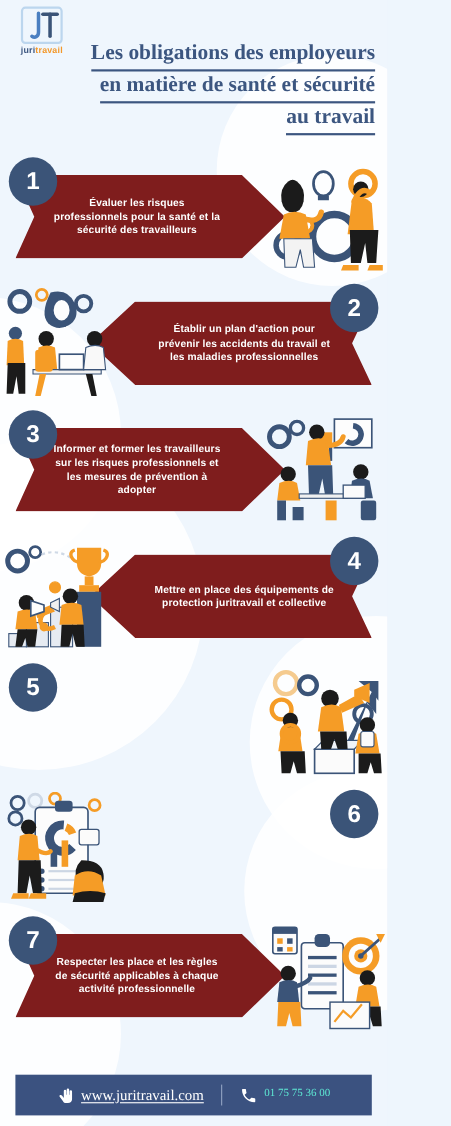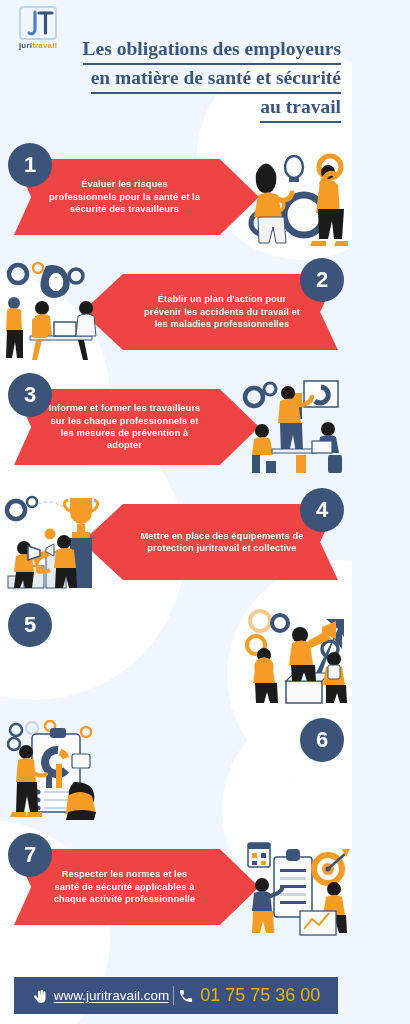--- a/index.html
+++ b/index.html
@@ -89,21 +89,21 @@
 
   .step {
     position: relative;
     height: 115px;
   }
 
   .banner {
     position: absolute;
     top: 18px;
     height: 76px;
-    background: #ef4444;
+    background: #7f1d1d;
     display: flex;
     align-items: center;
     justify-content: center;
     z-index: 3;
   }
   
   .banner.right {
     left: 14px;
     right: 93px;
     clip-path: polygon(
@@ -172,45 +172,45 @@
   .footer {
     position: absolute;
     left: 14px;
     right: 14px;
     bottom: 10px;
     height: 37px;
     background: #3b5280;
     display: flex;
     align-items: center;
     justify-content: center;
-    gap: 4px;
+    gap: 16px;
     z-index: 8;
+    font-family: Liberation Serif, serif;
   }
   .footer-site {
     display: flex;
     align-items: center;
     gap: 4px;
     color: #ffffff;
     font-size: 13.5px;
     font-weight: 400;
   }
   .footer-site .url {
     text-decoration: underline;
     text-underline-offset: 2px;
   }
   .divider {
     width: 1px; height: 19px;
     background: #93a3c2;
   }
   .footer-phone {
     display: flex;
-    align-items: center;
     gap: 6px;
-    color: #eab308;
-    font-size: 18px;
+    color: #5eead4;
+    font-size: 10px;
   }
   .ficon { display: block; }
 </style>
 </head>
 <body>
 
 <div class="poster">
 
   <div class="bg-layer">
     <div class="blob blob-tr"></div>
@@ -291,21 +291,21 @@
           <path d="M76 56 q9 -4 16 0 l2 20 h-20z" fill="#f9f9f9" stroke="#3b5478" stroke-width="1"></path>
           <path d="M34 80 l-4 20 h5 l5 -20z" fill="#f59c26"></path>
           <path d="M82 80 l4 20 h-5 l-5 -20z" fill="#1b1b1b"></path>
           <rect x="30" y="58" width="16" height="20" rx="3" fill="#f59c26"></rect>
         </svg>
       </div>
     </div>
 
     <div class="step">
       <div class="banner right">
-        <div class="banner-text">Informer et former les travailleurs sur les chaque professionnels et les mesures de prévention à adopter</div>
+        <div class="banner-text">Informer et former les travailleurs sur les risques professionnels et les mesures de prévention à adopter</div>
       </div>
       <div class="badge left-pos">3</div>
       <div class="art right-pos">
         <svg viewBox="0 0 108 106">
           <circle cx="12" cy="22" r="9" fill="none" stroke="#3b5478" stroke-width="4.5"></circle>
           <circle cx="28" cy="14" r="6" fill="none" stroke="#3b5478" stroke-width="3"></circle>
           <rect x="62" y="6" width="34" height="26" fill="#fdfdfd" stroke="#3b5478" stroke-width="1.5"></rect>
           <path d="M79 12 a8 8 0 1 1 -6 14" fill="none" stroke="#3b5478" stroke-width="5"></path>
           <rect x="44" y="18" width="16" height="14" fill="#f59c26"></rect>
           <rect x="50" y="34" width="3" height="10" fill="#3b5478"></rect>
@@ -422,21 +422,21 @@
           <path d="M26 92 h14 v5 h-16z" fill="#f59c26"></path>
           <path d="M72 62 q-8 8 -4 18 q4 10 16 8 q10 -3 8 -14 q-2 -12 -20 -12z" fill="#1b1b1b"></path>
           <path d="M66 76 q12 -8 24 0 l4 18 h-30z" fill="#f59c26"></path>
           <path d="M66 92 q14 -4 28 0 l-2 8 h-28z" fill="#1b1b1b"></path>
         </svg>
       </div>
     </div>
 
     <div class="step">
       <div class="banner right">
-        <div class="banner-text">Respecter les normes et les santé de sécurité applicables à chaque activité professionnelle</div>
+        <div class="banner-text">Respecter les place et les règles de sécurité applicables à chaque activité professionnelle</div>
       </div>
       <div class="badge left-pos">7</div>
       <div class="art right-pos">
         <svg viewBox="0 0 108 106">
           <rect x="6" y="8" width="22" height="24" rx="2" fill="#fbfbfb" stroke="#3b5478" stroke-width="1.5"></rect>
           <rect x="6" y="8" width="22" height="6" fill="#3b5478"></rect>
           <rect x="10" y="18" width="5" height="5" fill="#f59c26"></rect>
           <rect x="19" y="18" width="5" height="5" fill="#3b5478"></rect>
           <rect x="10" y="26" width="5" height="4" fill="#3b5478"></rect>
           <rect x="19" y="26" width="5" height="4" fill="#f59c26"></rect>

